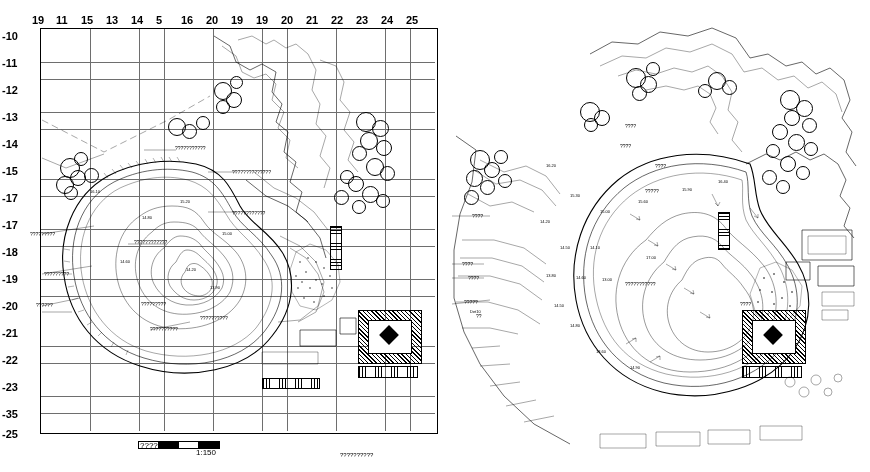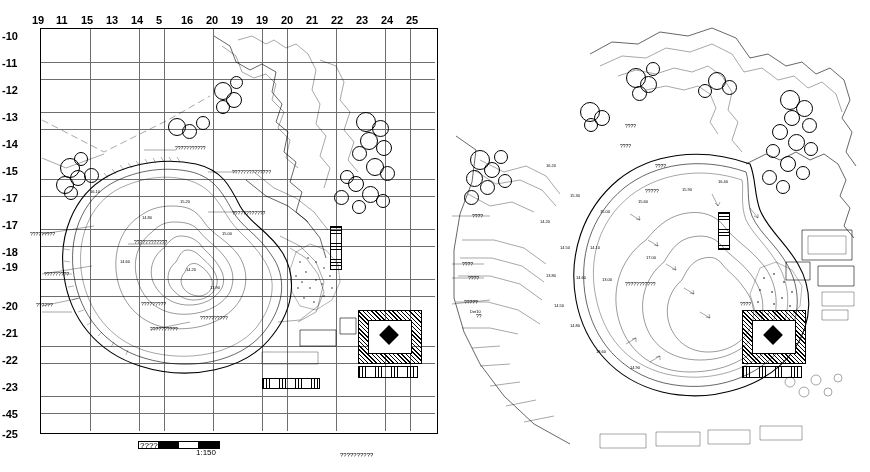--- a/index.html
+++ b/index.html
@@ -80,26 +80,26 @@
 
     <div class="row-num" style="top:30px">-10</div>
     <div class="row-num" style="top:57px">-11</div>
     <div class="row-num" style="top:84px">-12</div>
     <div class="row-num" style="top:111px">-13</div>
     <div class="row-num" style="top:138px">-14</div>
     <div class="row-num" style="top:165px">-15</div>
     <div class="row-num" style="top:192px">-17</div>
     <div class="row-num" style="top:219px">-17</div>
     <div class="row-num" style="top:246px">-18</div>
-    <div class="row-num" style="top:261px">-19</div>
+    <div class="row-num" style="top:273px">-19</div>
     <div class="row-num" style="top:300px">-20</div>
     <div class="row-num" style="top:327px">-21</div>
     <div class="row-num" style="top:354px">-22</div>
     <div class="row-num" style="top:381px">-23</div>
-    <div class="row-num" style="top:408px">-45</div>
+    <div class="row-num" style="top:408px">-35</div>
     <div class="row-num" style="top:428px">-25</div>
 
     <div id="grid-frame"></div>
     <div id="grid-lines"></div>
 
     <svg width="448" height="472">
 
       <path class="lnw" d="M108 176 C72 196 58 238 64 276 C70 318 96 352 140 366 C190 382 246 370 272 336
                            C296 306 296 274 282 252 C268 230 250 224 240 206 C230 186 222 170 196 164
                            C168 158 134 162 108 176 Z"></path>

